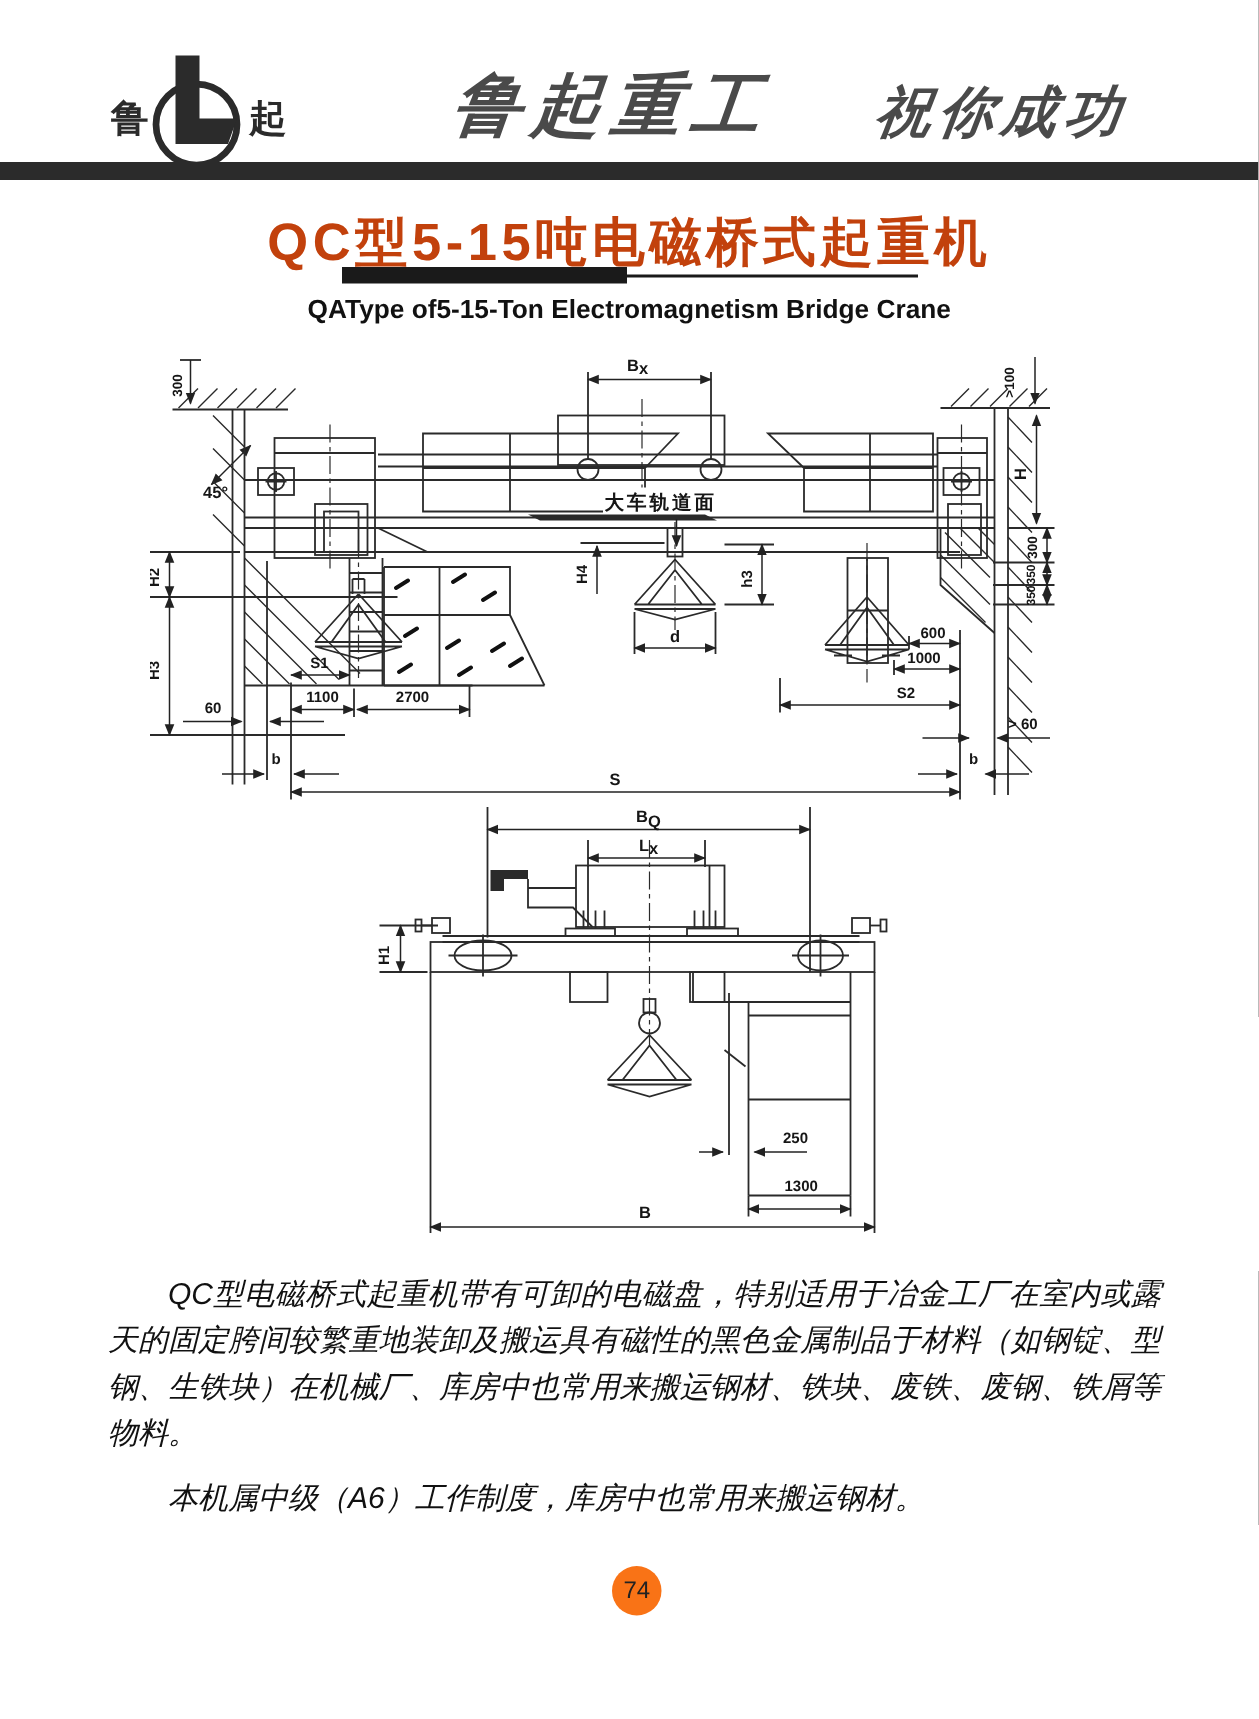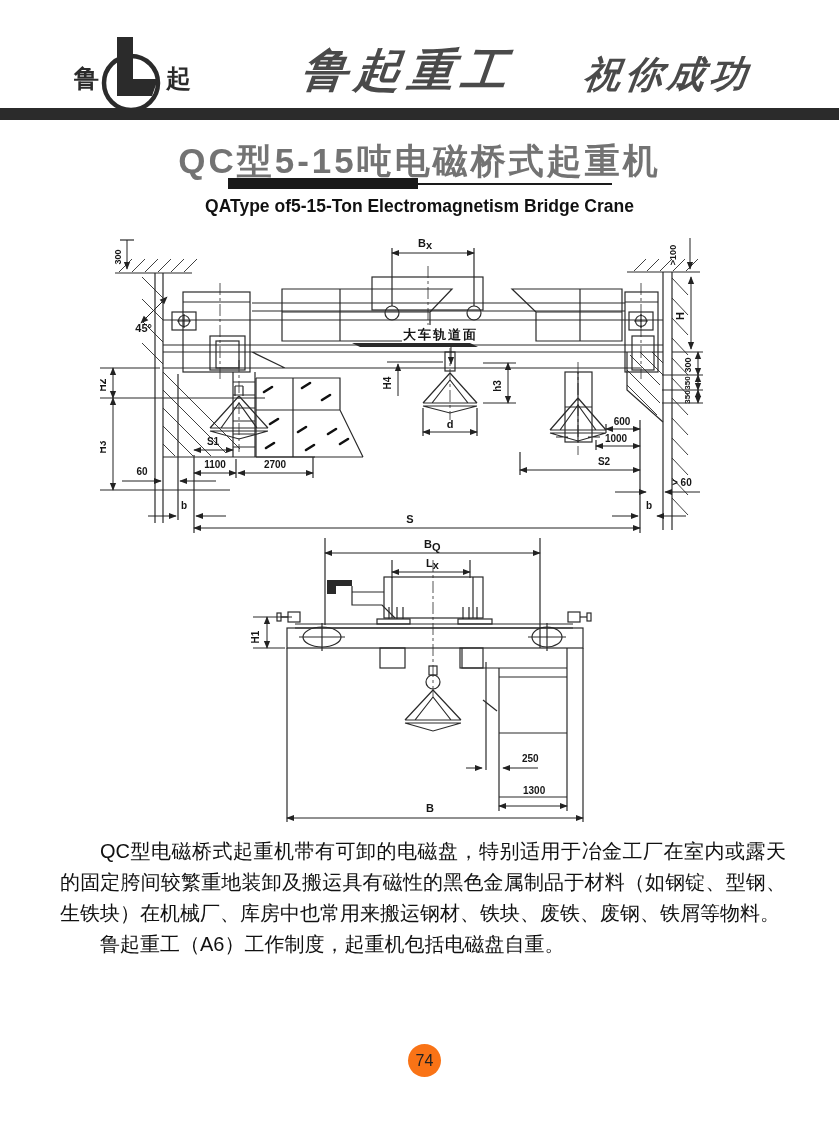--- a/index.html
+++ b/index.html
@@ -8,37 +8,37 @@
   .abs{position:absolute;}
   
   #logo-char-left,#logo-char-right{font-size:25px;font-weight:bold;color:#2b2b2b;}
   #brand{font-size:46px;font-weight:bold;font-style:italic;color:#4a4a4a;
          font-family:"Liberation Serif",serif;letter-spacing:7px;transform:skewX(-6deg);white-space:nowrap;}
   #slogan{font-size:37px;font-weight:bold;font-style:italic;color:#4a4a4a;
          font-family:"Liberation Serif",serif;letter-spacing:5px;transform:skewX(-8deg);white-space:nowrap;}
   #top-rule{left:0;top:108px;width:839px;height:12px;background:#2b2b2b;}
   
   #title-zh{left:0;top:138px;width:839px;text-align:center;font-size:35px;font-weight:bold;
-            letter-spacing:3px;color:#737373;white-space:nowrap;}
+            letter-spacing:3px;color:#c2410c;white-space:nowrap;}
   #title-bar-thick{left:228px;top:178px;width:190px;height:11px;background:#1a1a1a;}
   #title-bar-thin{left:418px;top:183px;width:194px;height:2px;background:#1a1a1a;}
   #title-en{left:0;top:196px;width:839px;text-align:center;font-size:17.5px;font-weight:bold;color:#111;}
   
   svg .ln{fill:none;stroke:#2a2a2a;stroke-width:1.2;}
   svg .dm{fill:none;stroke:#222;stroke-width:1;}
   svg .cl{fill:none;stroke:#2a2a2a;stroke-width:.8;stroke-dasharray:12 3 3 3;}
   svg .ht{fill:none;stroke:#2a2a2a;stroke-width:.9;}
   svg .tick{fill:none;stroke:#111;stroke-width:2.6;stroke-linecap:round;}
   svg text{fill:#161616;font-family:"Liberation Sans",sans-serif;font-size:11px;font-weight:bold;}
   svg text.s9{font-size:9px;} svg text.s8{font-size:8px;} svg text.s10{font-size:10px;}
   svg text.cn{font-size:13px;letter-spacing:2px;}
   
   #body-text{left:60px;top:836px;width:726px;font-size:20px;line-height:31px;color:#111;
              text-align:justify;}
-  #body-text p{margin:0;text-indent:2em;}
+  #body-text p{margin:12px;text-indent:2em;font-style:italic;}
   #page-badge{left:408px;top:1044px;width:33px;height:33px;border-radius:50%;background:#f97316;
               text-align:center;line-height:33px;font-size:16px;color:#222;}
 </style>
 </head>
 <body>
 
 <div id="page">
 
   <span class="abs" id="logo-char-left" style="left:74px;top:62px;">鲁</span>
   <svg class="abs" style="left:100px;top:33px;" width="64" height="92" viewBox="0 0 64 92">
@@ -245,18 +245,18 @@
       <text x="426" y="567"><tspan>L</tspan><tspan class="s8" dy="2">x</tspan></text>
       <text class="s10" x="259" y="637" transform="rotate(-90 259 637)" text-anchor="middle">H1</text>
       <text class="s10" x="522" y="762">250</text>
       <text class="s10" x="523" y="794">1300</text>
       <text x="430" y="812" text-anchor="middle">B</text>
     </g>
   </svg>
 
   <div class="abs" id="body-text">
     <p>QC型电磁桥式起重机带有可卸的电磁盘，特别适用于冶金工厂在室内或露天的固定胯间较繁重地装卸及搬运具有磁性的黑色金属制品于材料（如钢锭、型钢、生铁块）在机械厂、库房中也常用来搬运钢材、铁块、废铁、废钢、铁屑等物料。</p>
-    <p>鲁起重工（A6）工作制度，起重机包括电磁盘自重。</p>
+    <p>本机属中级（A6）工作制度，库房中也常用来搬运钢材。</p>
   </div>
 
   <div class="abs" id="page-badge">74</div>
 
 </div>
 
 </body></html>

